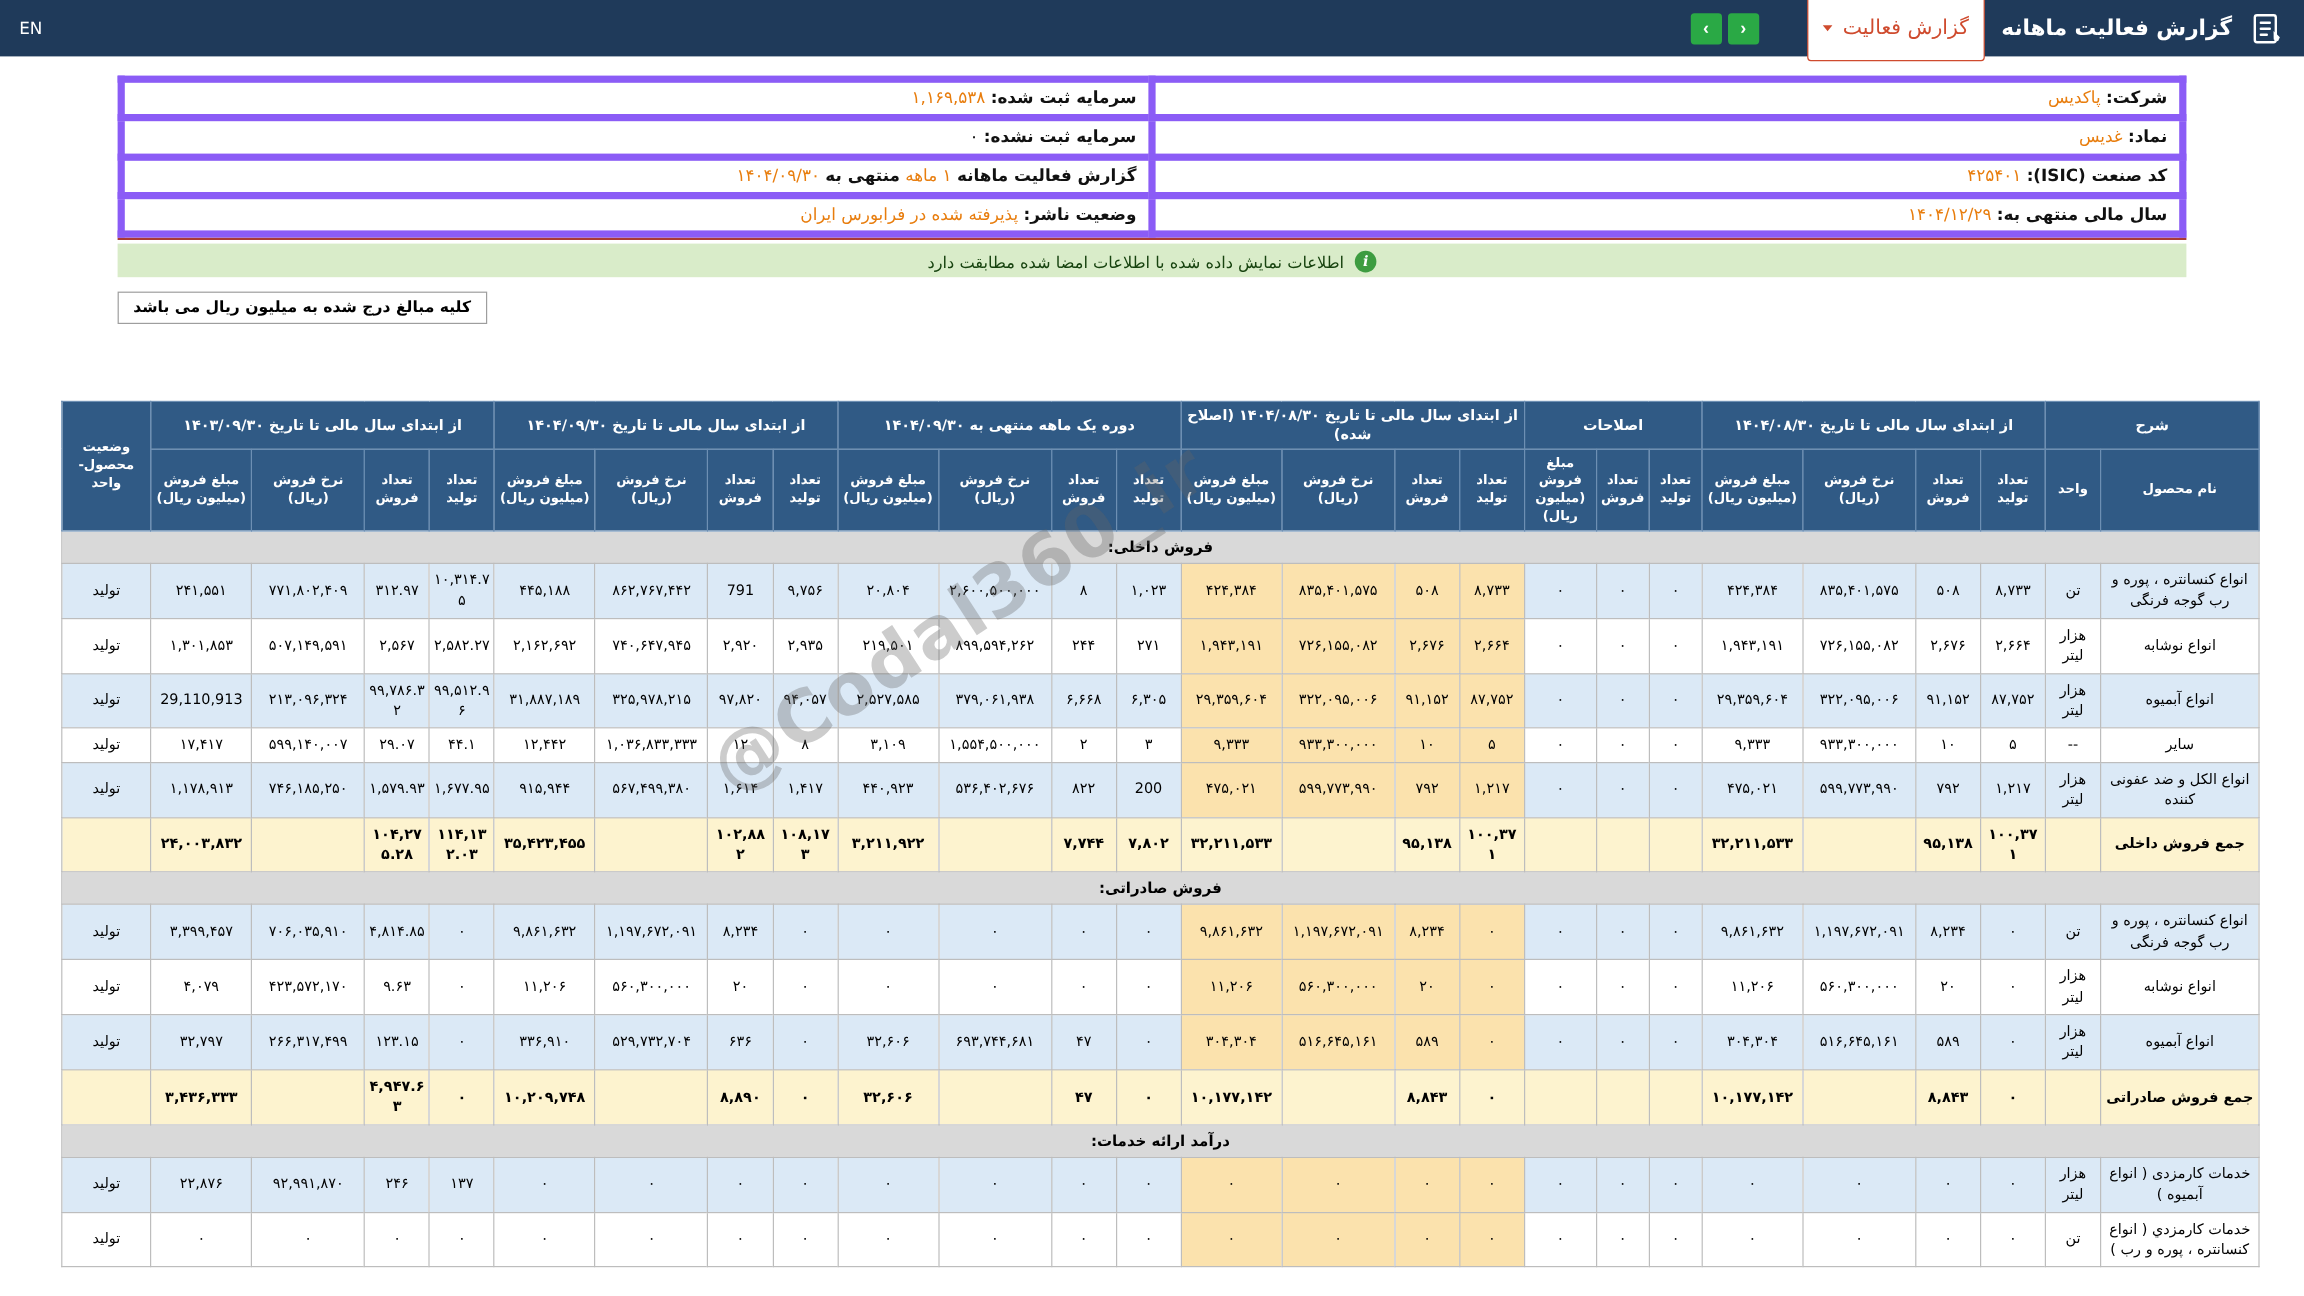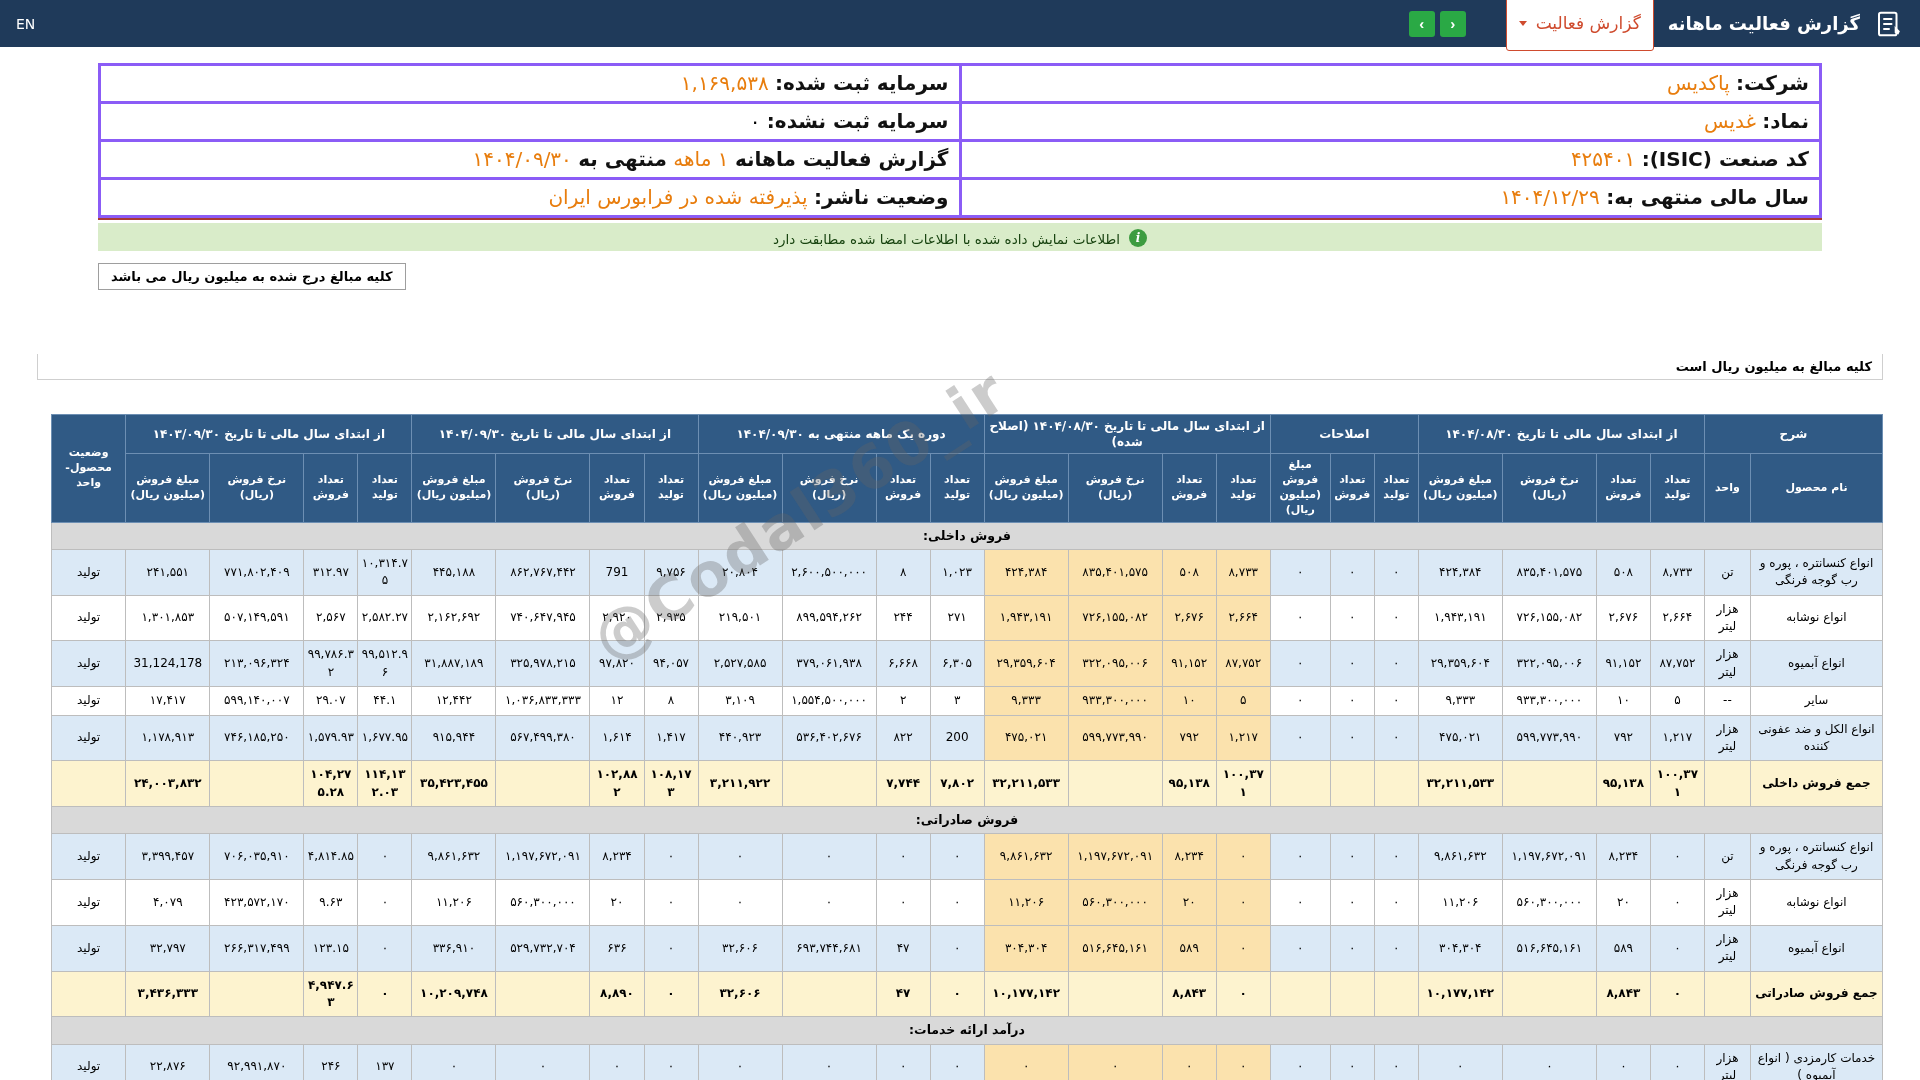--- a/index.html
+++ b/index.html
@@ -15,21 +15,21 @@
     font-size:17px;padding:16px 12px;display:flex;align-items:center;gap:9px;cursor:pointer;
     font-family:inherit;line-height:1.2}
   .caret{width:0;height:0;border-left:4px solid transparent;border-right:4px solid transparent;border-top:5px solid #cf4b2e}
   .nav-btns{display:flex;gap:5px;margin-right:26px}
   .nav-btn{width:26px;height:26px;background:#2aa945;color:#fff;border:none;border-radius:3px;
     font-size:15px;font-weight:bold;display:flex;align-items:center;justify-content:center;cursor:pointer;padding:0}
   .lang{margin-right:auto;color:#fff;font-size:14px;text-decoration:none;cursor:pointer}
   
   .info-wrap{margin:16px 98px 0;border-bottom:2px solid #a93a36}
   .info-table{width:100%;border-collapse:collapse}
-  .info-table td{border:3px solid #8b5cf6;padding:3px 10px;font-size:20px;width:50%;line-height:1.45}
+  .info-table td{border:6px solid #8b5cf6;padding:3px 10px;font-size:14px;width:50%;line-height:1.45}
   .info-table .lbl{font-weight:bold;color:#111}
   .orange{color:#e87d0d}
   
   .banner{margin:3px 98px 0;background:#d9ecc9;display:flex;align-items:flex-end;justify-content:center;
     gap:9px;padding:4px 0;font-size:13.5px;color:#17430f;min-height:20px}
   .info-i{width:18px;height:18px;border-radius:50%;background:#3d9c40;color:#fff;display:flex;
     align-items:center;justify-content:center;font-weight:bold;font-style:italic;flex:0 0 auto;
     font-family:"DejaVu Serif",serif;font-size:12px}
   .info-i::after{content:"i"}
   
@@ -111,21 +111,20 @@
 <div class="banner">
   <span class="info-i"></span>
   <span>اطلاعات نمایش داده شده با اطلاعات امضا شده مطابقت دارد</span>
 </div>
 
 <div class="note-box">
   <span>کلیه مبالغ درج شده به میلیون ریال می باشد</span>
 </div>
 
 <div class="prod-section">
-  <div class="white-note">کلیه مبالغ به میلیون ریال است</div>
 </div>
 
 <div class="main-table-wrap">
   <table class="main">
       <colgroup>
         <col style="width: 132px;">
         <col style="width: 46px;">
         <col style="width: 54px;">
         <col style="width: 54px;">
         <col style="width: 94px;">
@@ -268,21 +267,21 @@
           <td>۶,۶۶۸</td>
           <td>۳۷۹,۰۶۱,۹۳۸</td>
           <td>۲,۵۲۷,۵۸۵</td>
           <td>۹۴,۰۵۷</td>
           <td>۹۷,۸۲۰</td>
           <td>۳۲۵,۹۷۸,۲۱۵</td>
           <td>۳۱,۸۸۷,۱۸۹</td>
           <td>۹۹,۵۱۲.۹۶</td>
           <td>۹۹,۷۸۶.۳۲</td>
           <td>۲۱۳,۰۹۶,۳۲۴</td>
-          <td>31,124,178</td>
+          <td>29,110,913</td>
           <td class="c-status">تولید</td>
         </tr>
         <tr class="row-b">
           <td class="c-name">سایر</td>
           <td class="c-unit">--</td>
           <td>۵</td>
           <td>۱۰</td>
           <td>۹۳۳,۳۰۰,۰۰۰</td>
           <td>۹,۳۳۳</td>
           <td>۰</td>

